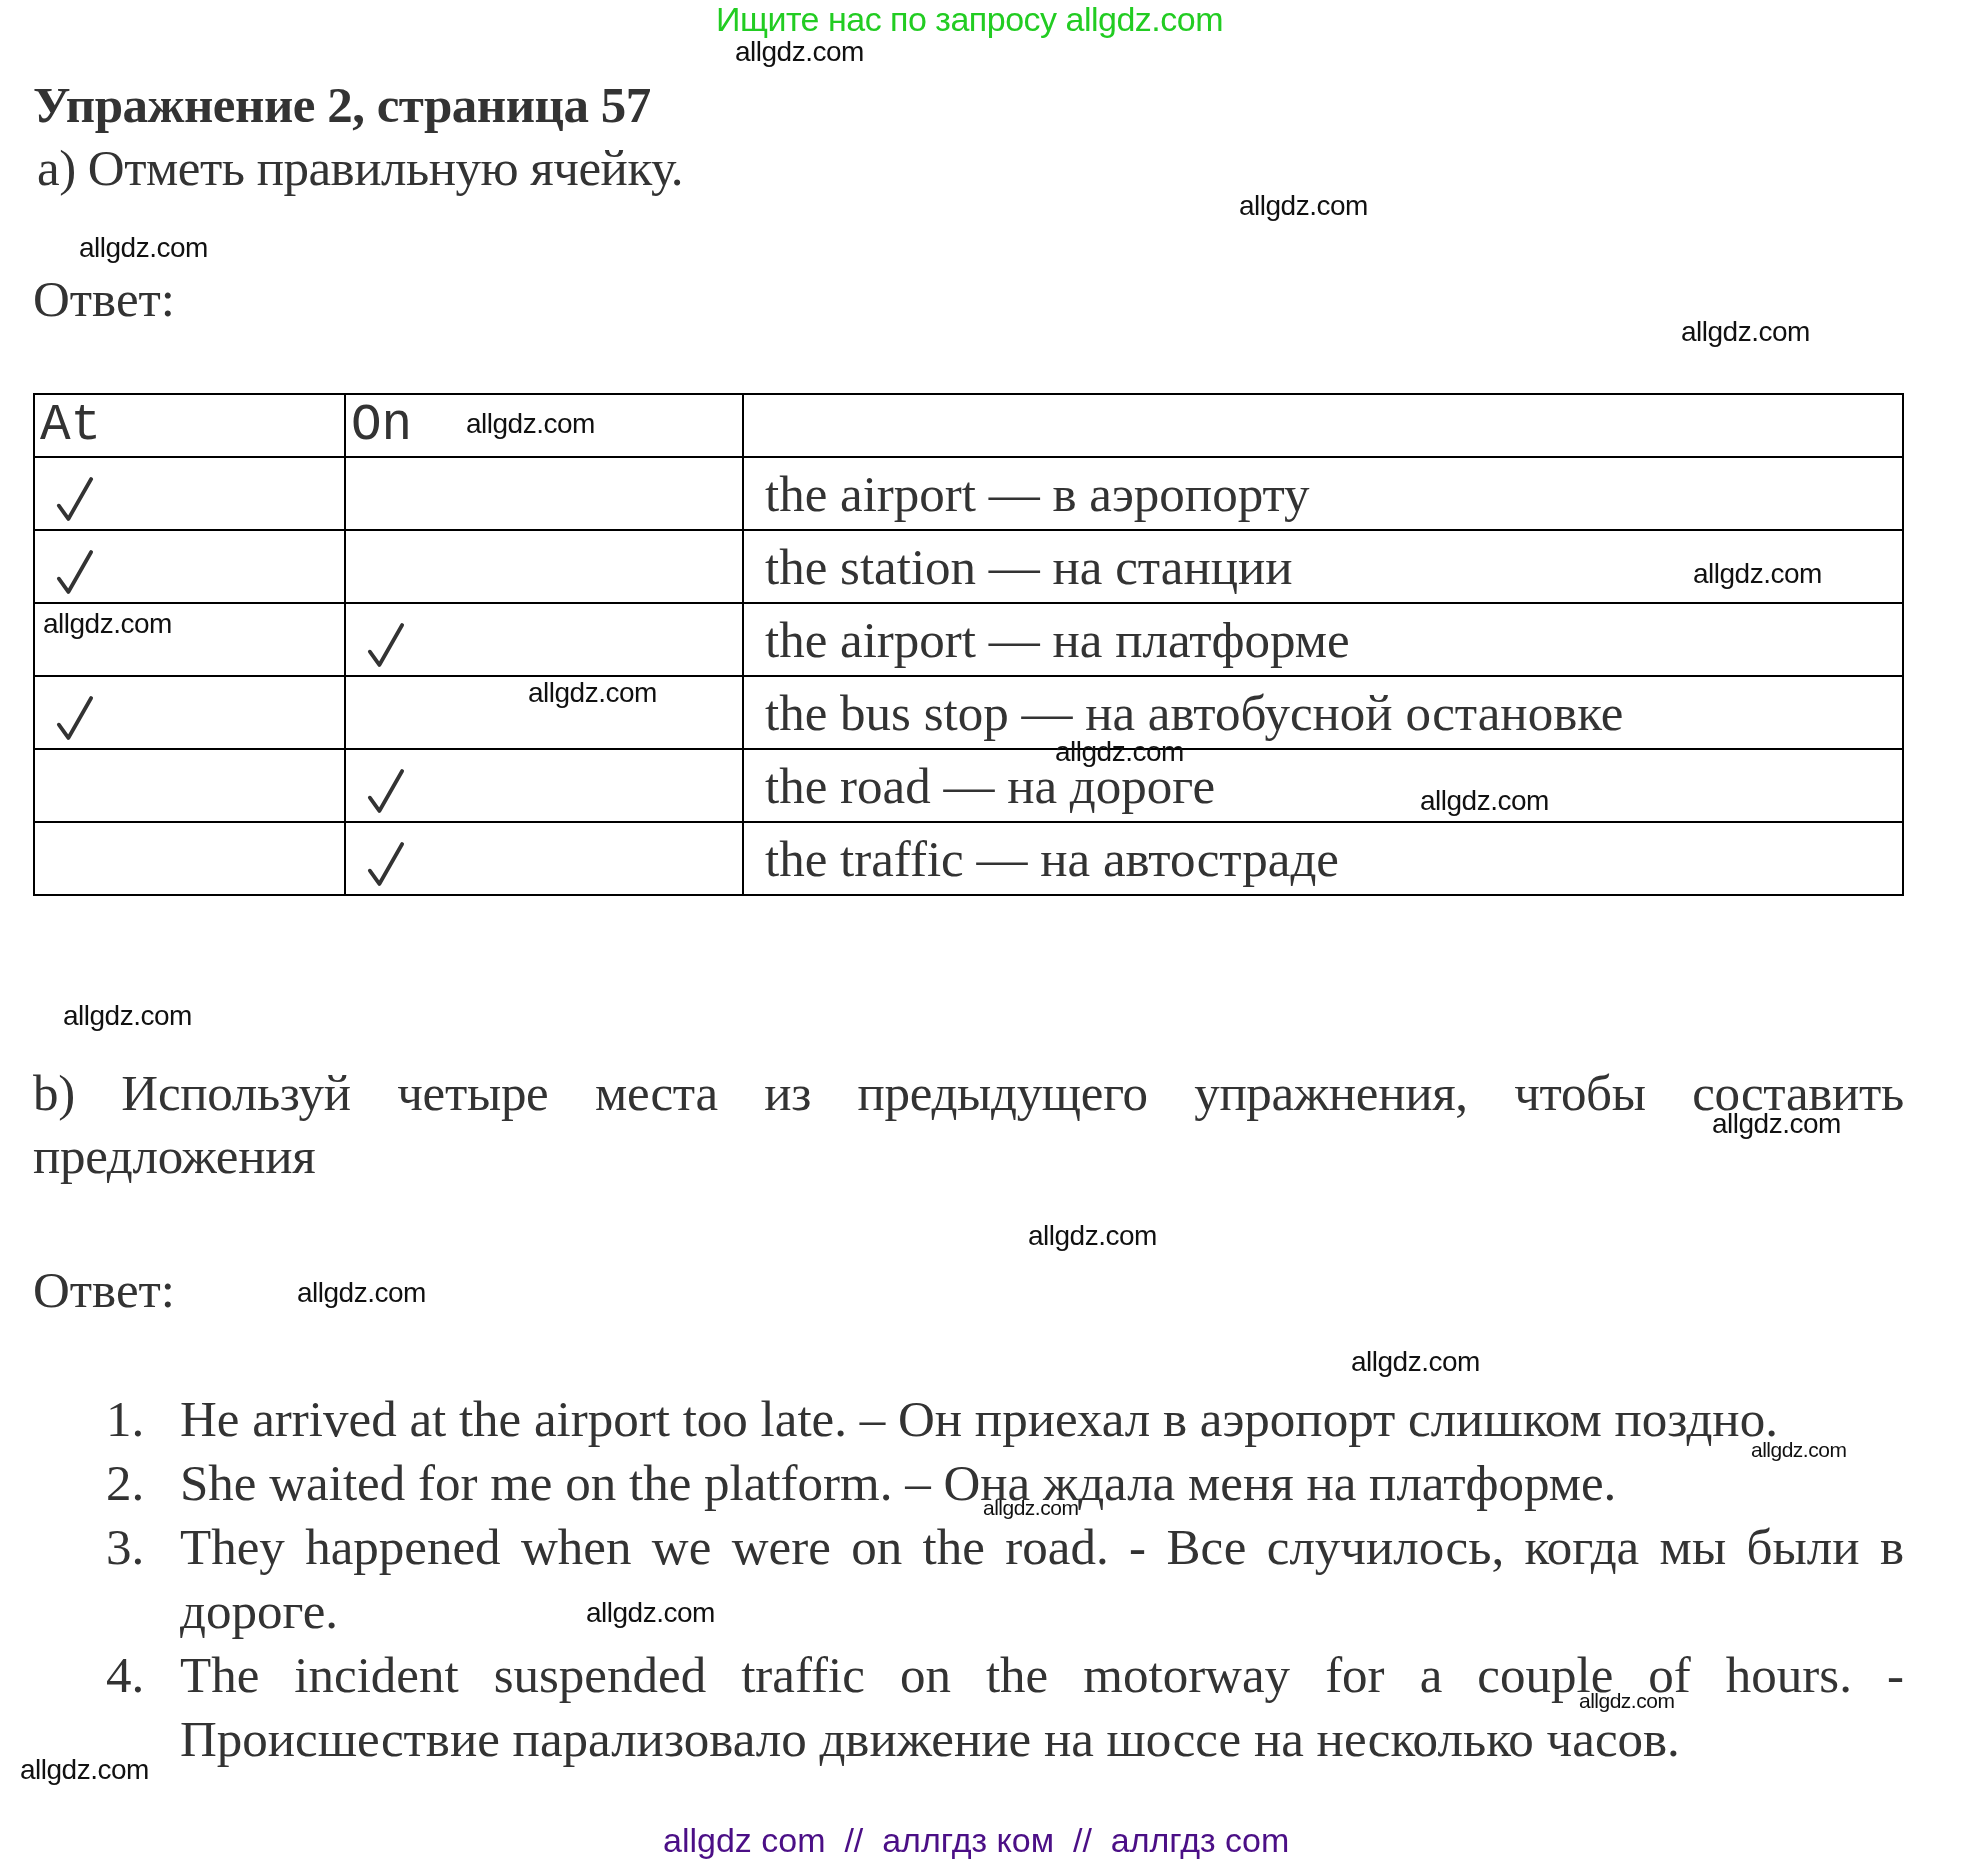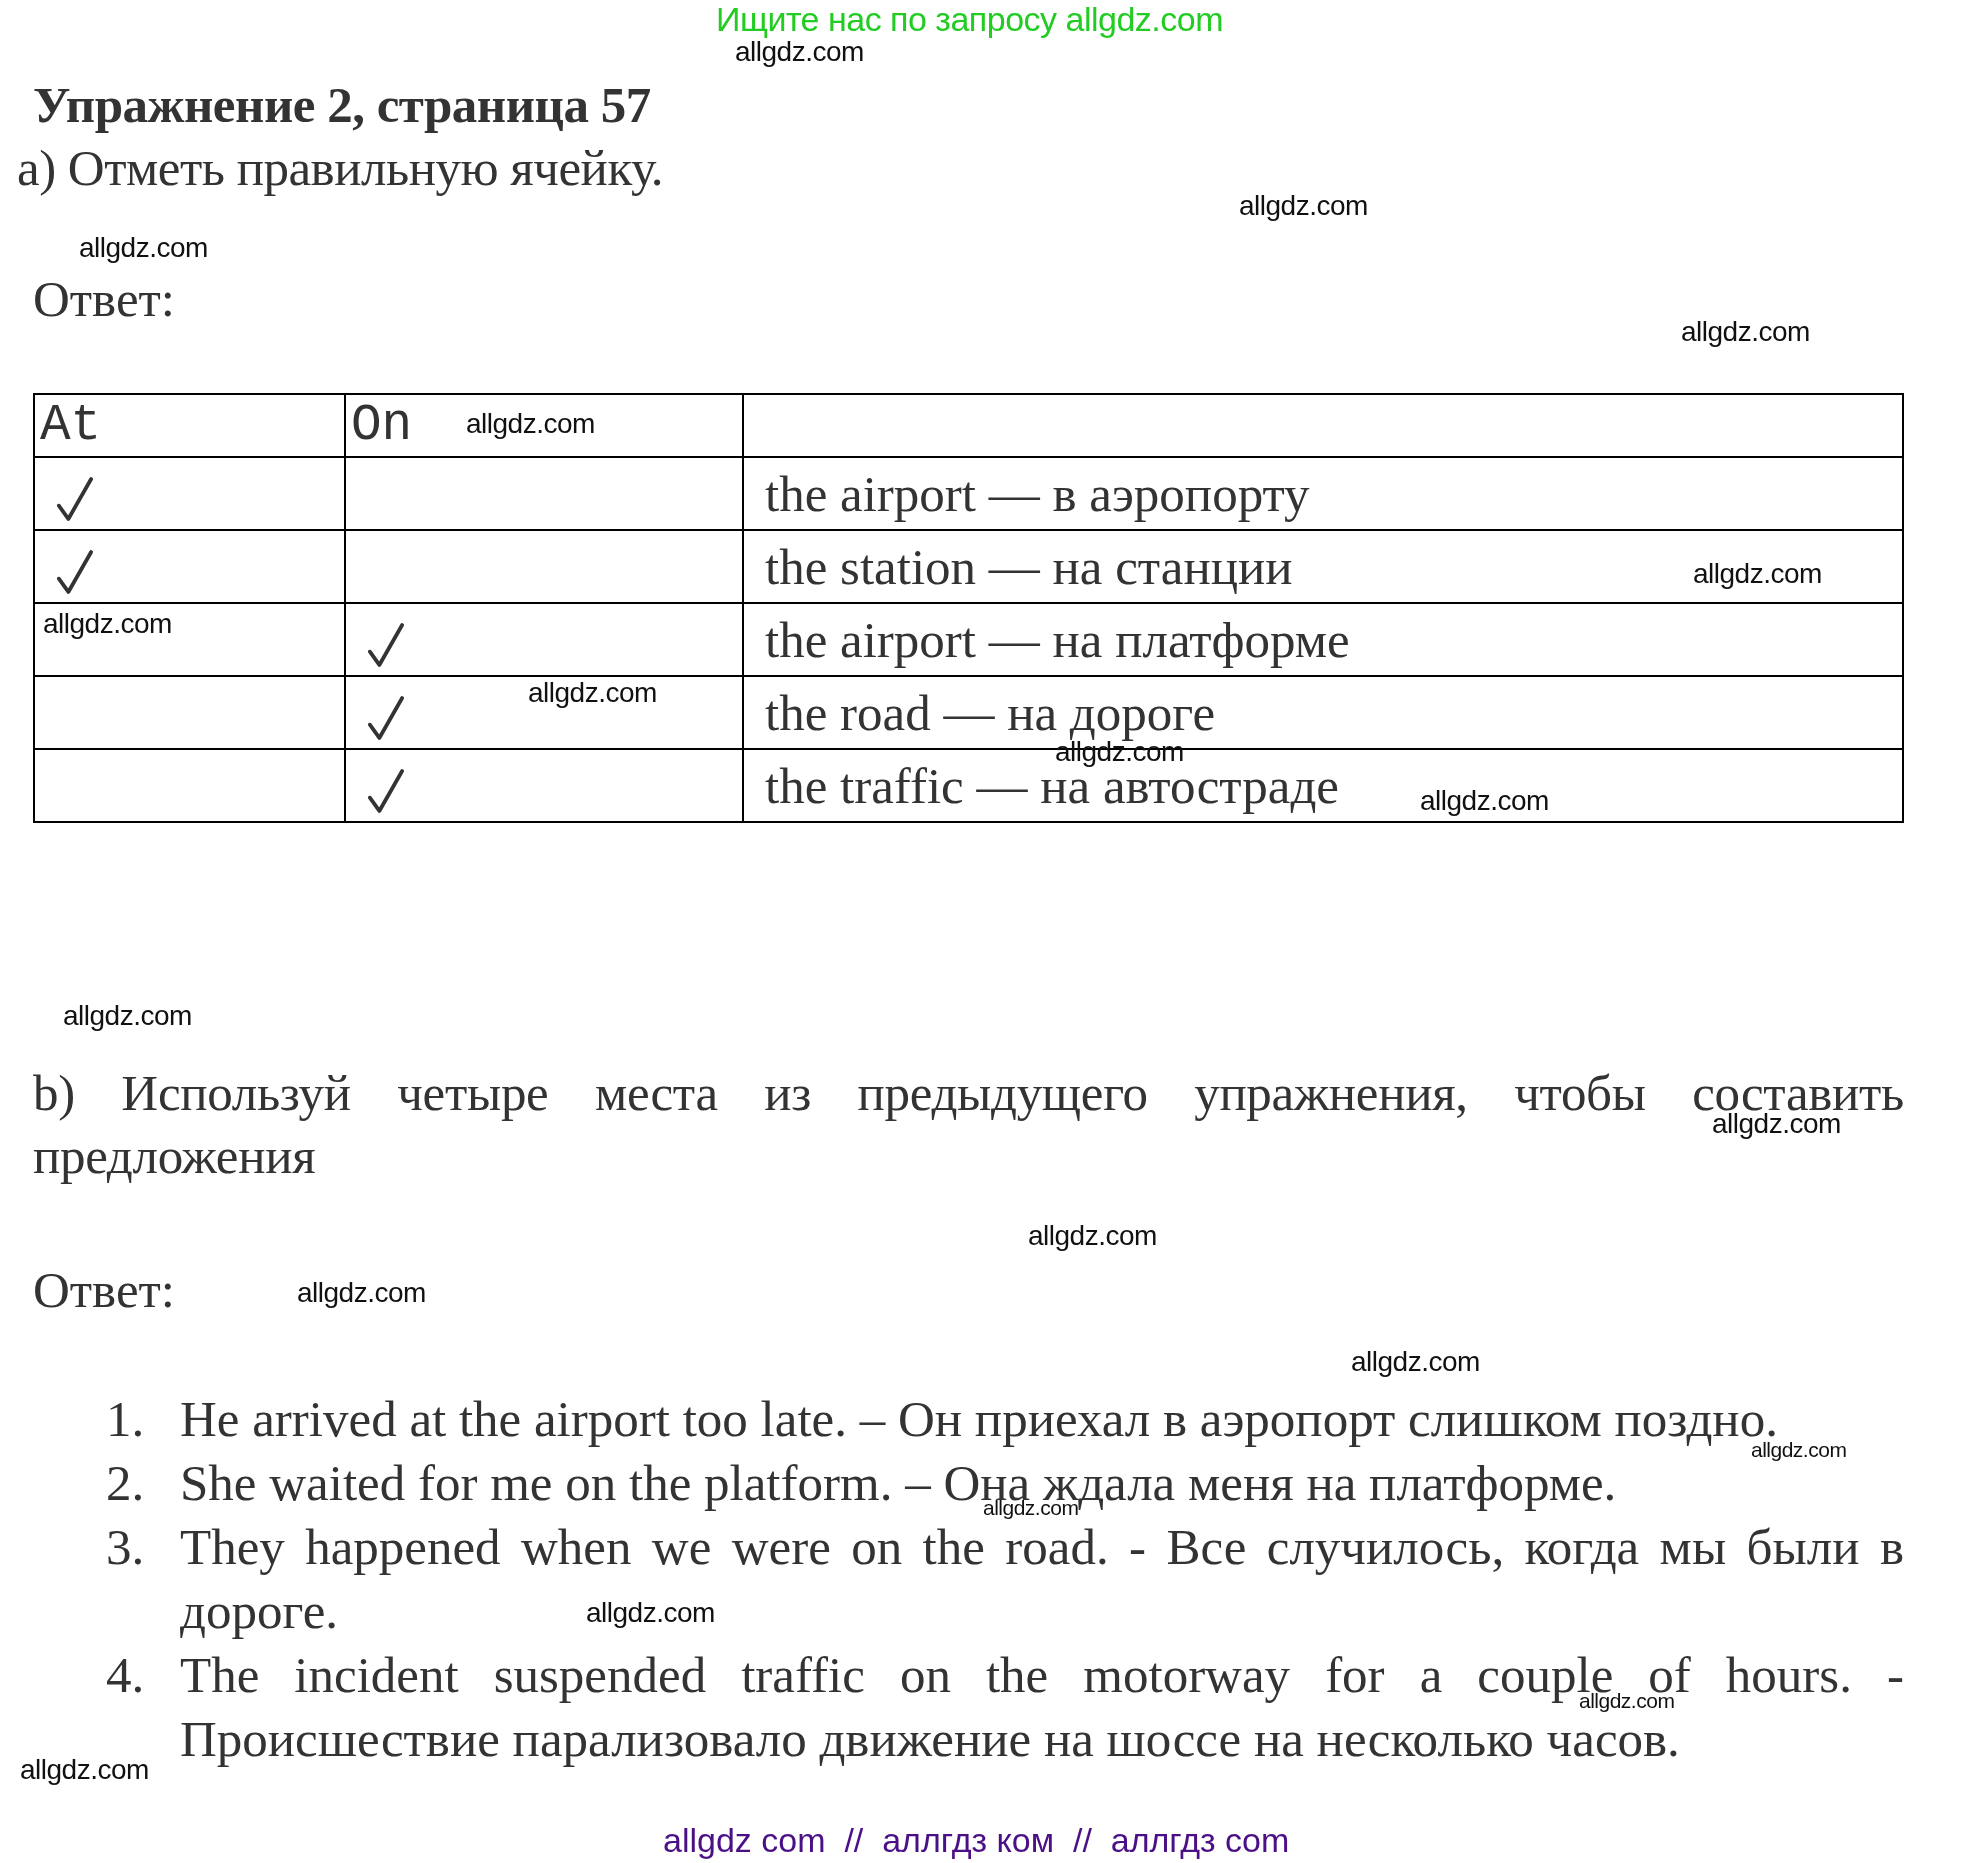--- a/index.html
+++ b/index.html
@@ -30,21 +30,21 @@
   .list .num { position:absolute; left:0; top:0; }
 
   .footer { font-family:"Liberation Sans", "DejaVu Sans", sans-serif; font-size:34px; color:#4b0f86; line-height:38px; }
 </style>
 </head>
 <body>
 
 <div class="abs search-banner" style="left:716px; top:0px;">Ищите нас по запросу allgdz.com</div>
 
 <div class="abs heading" style="left:33px; top:76px;">Упражнение 2, страница 57</div>
-<div class="abs body-text" style="left:17px; top:139px;">a) Отметь правильную ячейку.</div>
+<div class="abs body-text" style="left:37px; top:139px;">a) Отметь правильную ячейку.</div>
 <div class="abs answer-label" style="left:33px; top:270px;">Ответ:</div>
 
 <table class="answers">
   <colgroup>
       <col class="c1">
       <col class="c2">
       <col>
     </colgroup>
   <tbody>
       <tr class="head">
@@ -68,20 +68,27 @@
             </svg></span></td>
         <td></td>
         <td class="phrase">the station — на станции</td>
       </tr>
       <tr>
         <td></td>
         <td><span class="check"><svg viewBox="0 0 40 50">
               <path d="M3 32 L13 46 L37 4" fill="none" stroke="#333" stroke-width="4" stroke-linecap="round" stroke-linejoin="round"></path>
             </svg></span></td>
         <td class="phrase">the airport — на платформе</td>
+      </tr>
+      <tr>
+        <td><span class="check"><svg viewBox="0 0 40 50">
+              <path d="M3 32 L13 46 L37 4" fill="none" stroke="#333" stroke-width="4" stroke-linecap="round" stroke-linejoin="round"></path>
+            </svg></span></td>
+        <td></td>
+        <td class="phrase">the bus stop — на автобусной остановке</td>
       </tr>
       <tr>
         <td></td>
         <td><span class="check"><svg viewBox="0 0 40 50">
               <path d="M3 32 L13 46 L37 4" fill="none" stroke="#333" stroke-width="4" stroke-linecap="round" stroke-linejoin="round"></path>
             </svg></span></td>
         <td class="phrase">the road — на дороге</td>
       </tr>
       <tr>
         <td></td>

